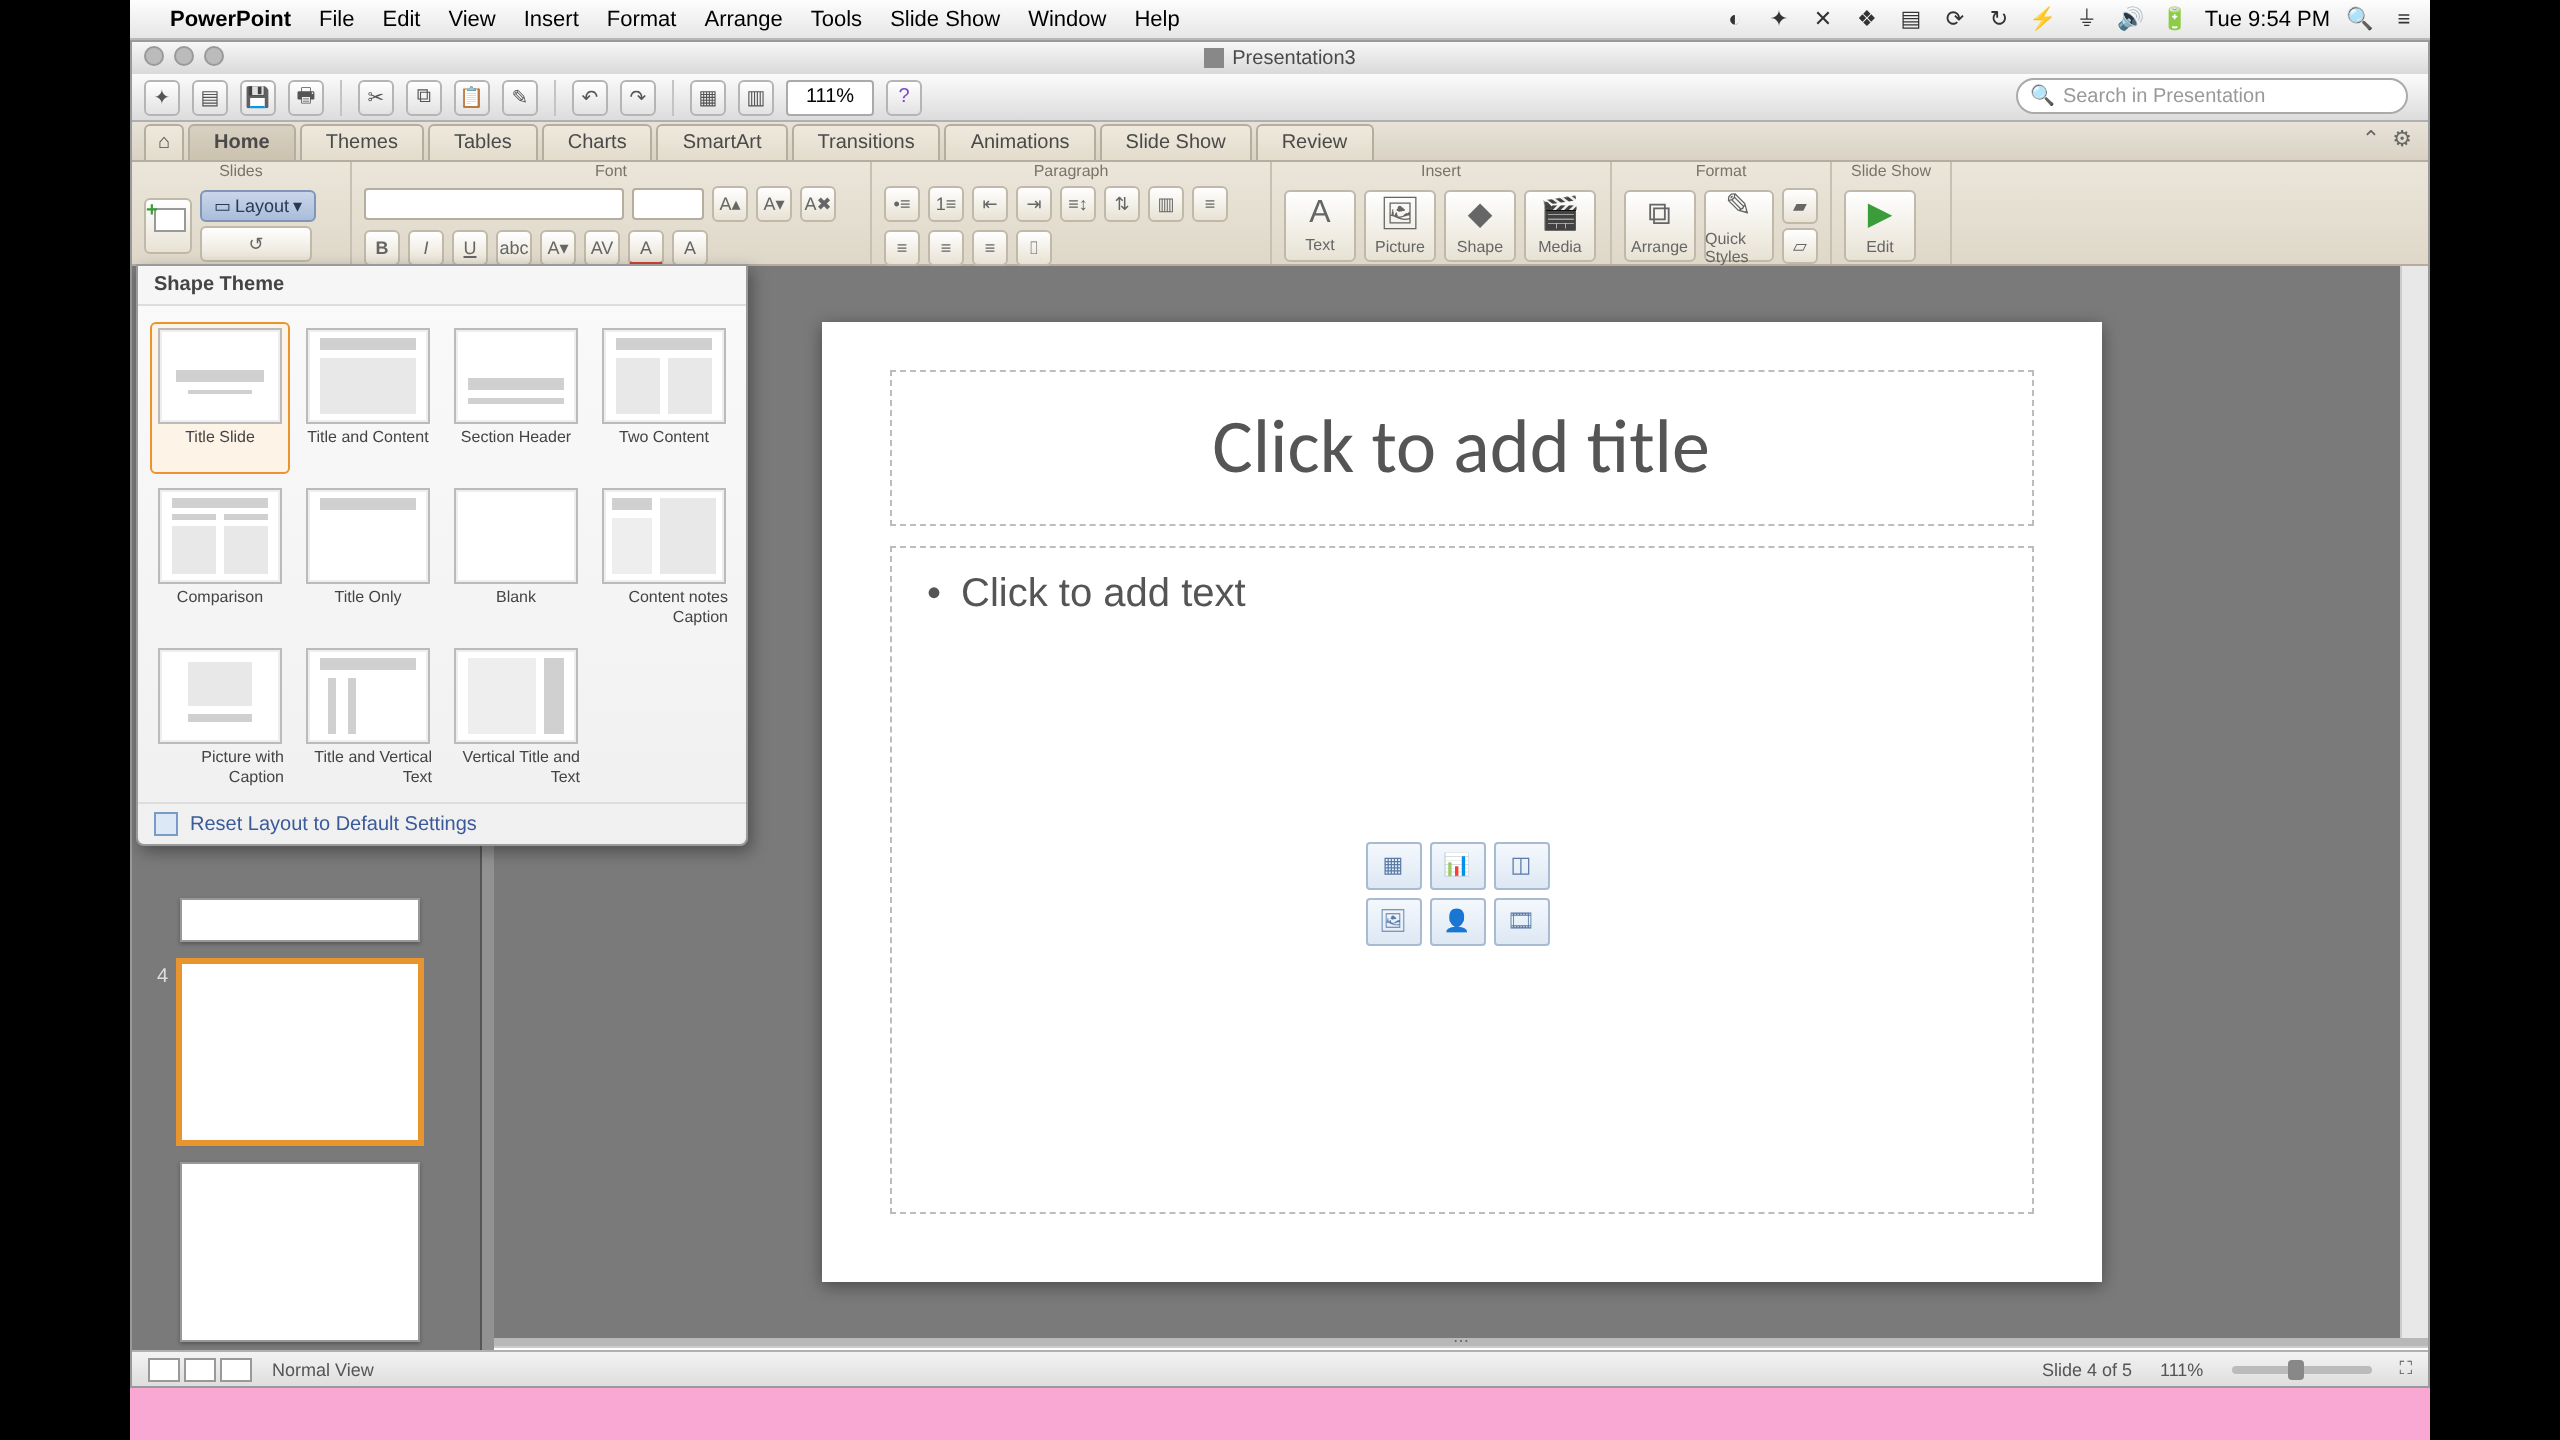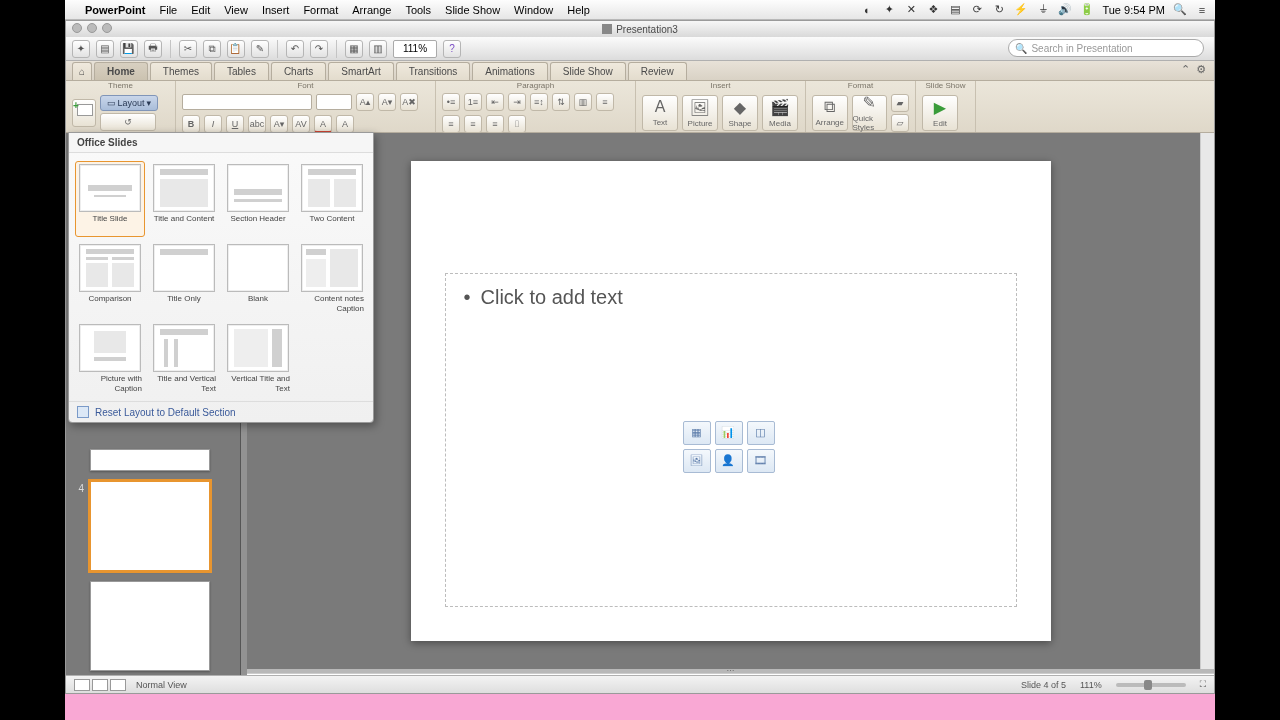--- a/index.html
+++ b/index.html
@@ -169,21 +169,21 @@
       <div class="rtab">Slide Show</div>
       <div class="rtab">Review</div>
       <div class="ribbon-ctrl">
         <span>⌃</span>
         <span>⚙</span>
       </div>
     </div>
 
     <div class="ribbon-body">
       <div class="rgroup rg-slides">
-        <div class="lbl">Theme</div>
+        <div class="lbl">Slides</div>
         <div class="ctrls">
           <div class="newslide-btn"></div>
           <div style="display:flex;flex-direction:column;gap:2px;">
             <div class="layout-btn">
                 <span>▭</span>
                 <span>Layout</span>
                 <span>▾</span>
               </div>
             <div class="rbtn" style="width:56px;">↺</div>
           </div>
@@ -291,20 +291,21 @@
         </div>
         <div class="thumb-row">
           <span class="thumb-num"></span>
           <div class="thumb"></div>
         </div>
       </div>
       <div class="splitter"></div>
       <div class="editor">
         <div class="canvas-area">
           <div class="slide-canvas">
+            <div class="ph-title">Click to add title</div>
             <div class="ph-body">
               <div class="bullet">Click to add text</div>
               <div class="content-icons">
                 <div class="ci">▦</div>
                 <div class="ci">📊</div>
                 <div class="ci">◫</div>
                 <div class="ci">🖼</div>
                 <div class="ci">👤</div>
                 <div class="ci">🎞</div>
               </div>
@@ -327,21 +328,21 @@
       <div class="status-right">
         <span>Slide 4 of 5</span>
         <span>111%</span>
         <div class="zoom-slider"></div>
         <span>⛶</span>
       </div>
     </div>
   </div>
 
   <div class="layout-popup">
-    <div class="hdr">Office Slides</div>
+    <div class="hdr">Shape Theme</div>
     <div class="layout-grid">
       <div class="layout-item sel">
         <div class="lthumb">
             <div class="bar" style="left:8px;right:8px;top:20px;height:6px;"></div>
             <div class="bar" style="left:14px;right:14px;top:30px;height:2px;"></div>
           </div>
         <div class="llabel">Title Slide</div>
       </div>
       <div class="layout-item">
         <div class="lthumb">
@@ -411,17 +412,17 @@
       <div class="layout-item">
         <div class="lthumb">
             <div class="bar" style="right:6px;top:4px;bottom:4px;width:10px;"></div>
             <div class="bar" style="left:6px;top:4px;bottom:4px;width:34px;background:#eee;"></div>
           </div>
         <div class="llabel">Vertical Title and Text</div>
       </div>
     </div>
     <div class="layout-footer">
       <span class="ric"></span>
-      <span>Reset Layout to Default Section</span>
+      <span>Reset Layout to Default Settings</span>
     </div>
   </div>
 
 </div>
 
 </body></html>

